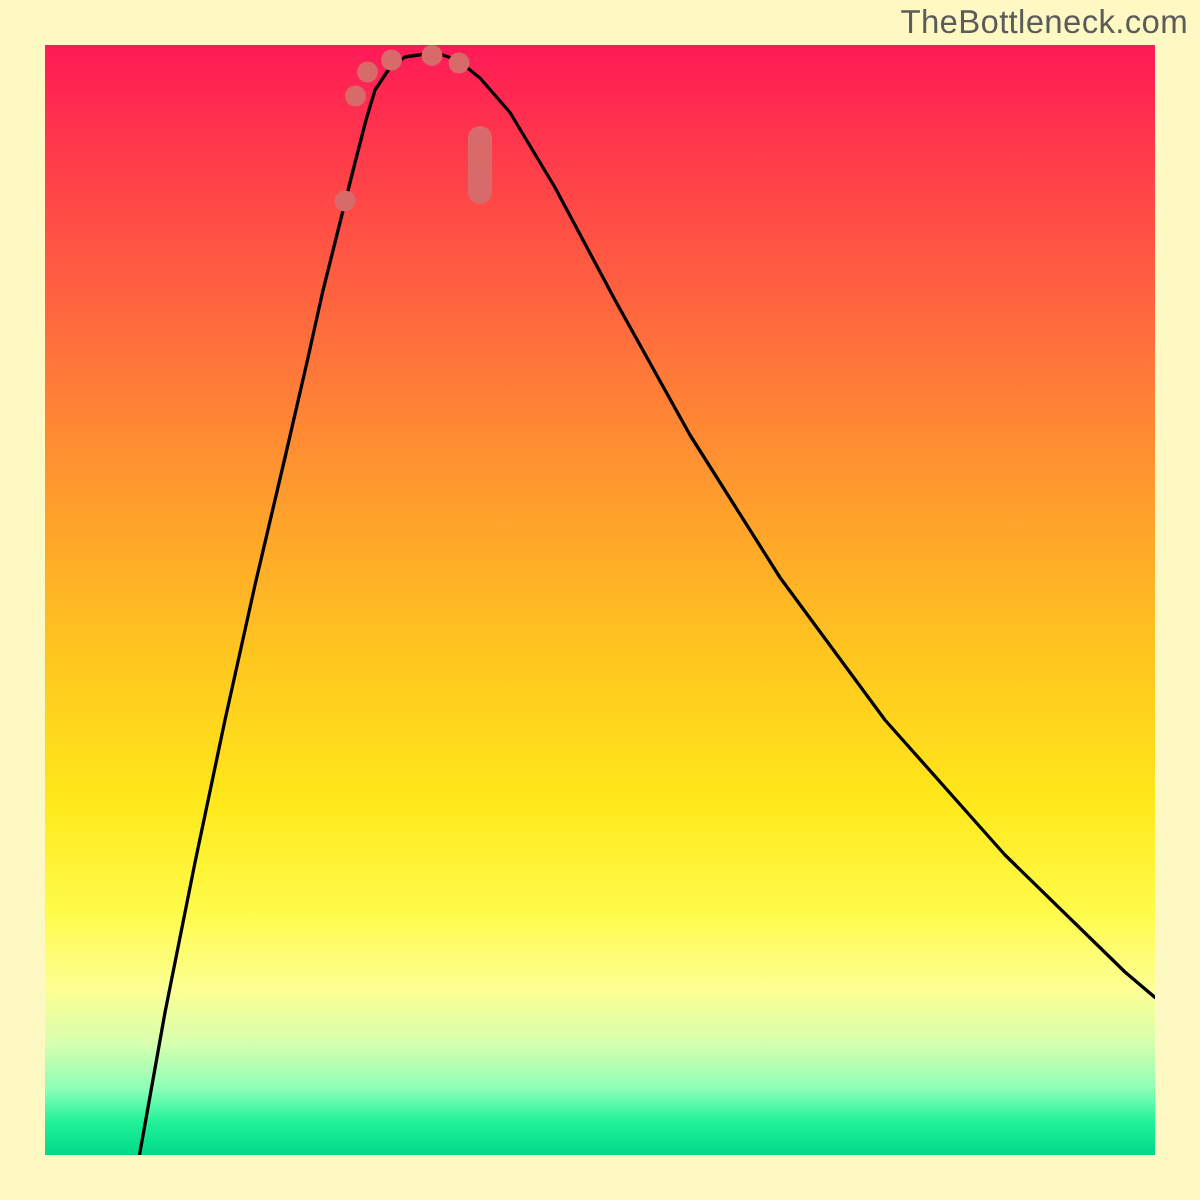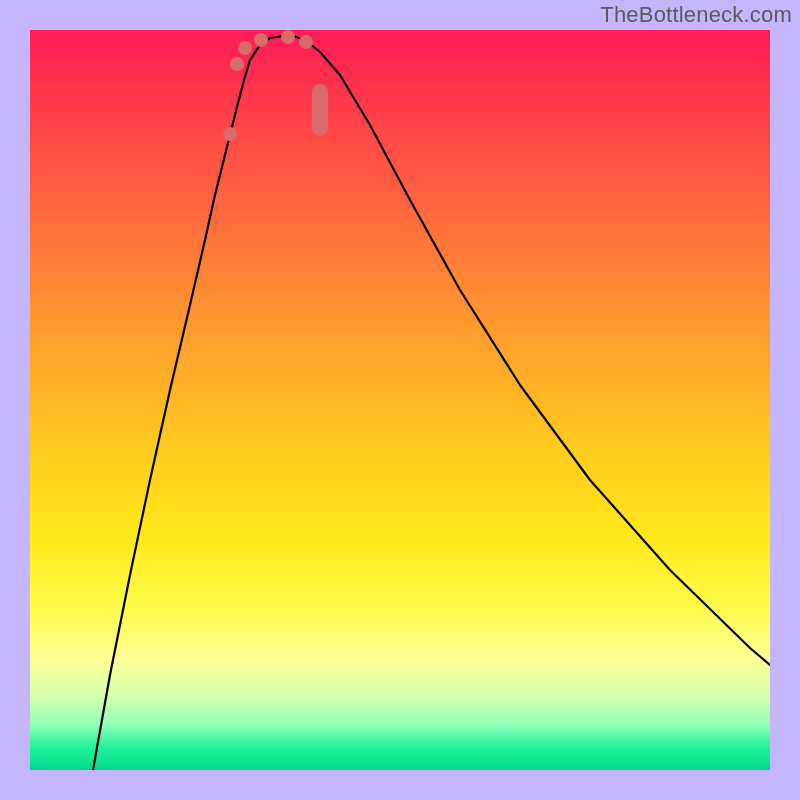--- a/index.html
+++ b/index.html
@@ -10,21 +10,21 @@
     overflow: hidden;
     background: #000;
     font-family: Arial, Helvetica, sans-serif;
   }
   .frame {
     position: absolute;
     left: 0;
     top: 0;
     width: 800px;
     height: 800px;
-    background: #c4b5fd;
+    background: #fef9c3;
   }
   .plot {
     position: absolute;
     left: 30px;
     top: 30px;
     width: 740px;
     height: 740px;
     background: linear-gradient(
       to bottom,
       #ff1a57 0%,

